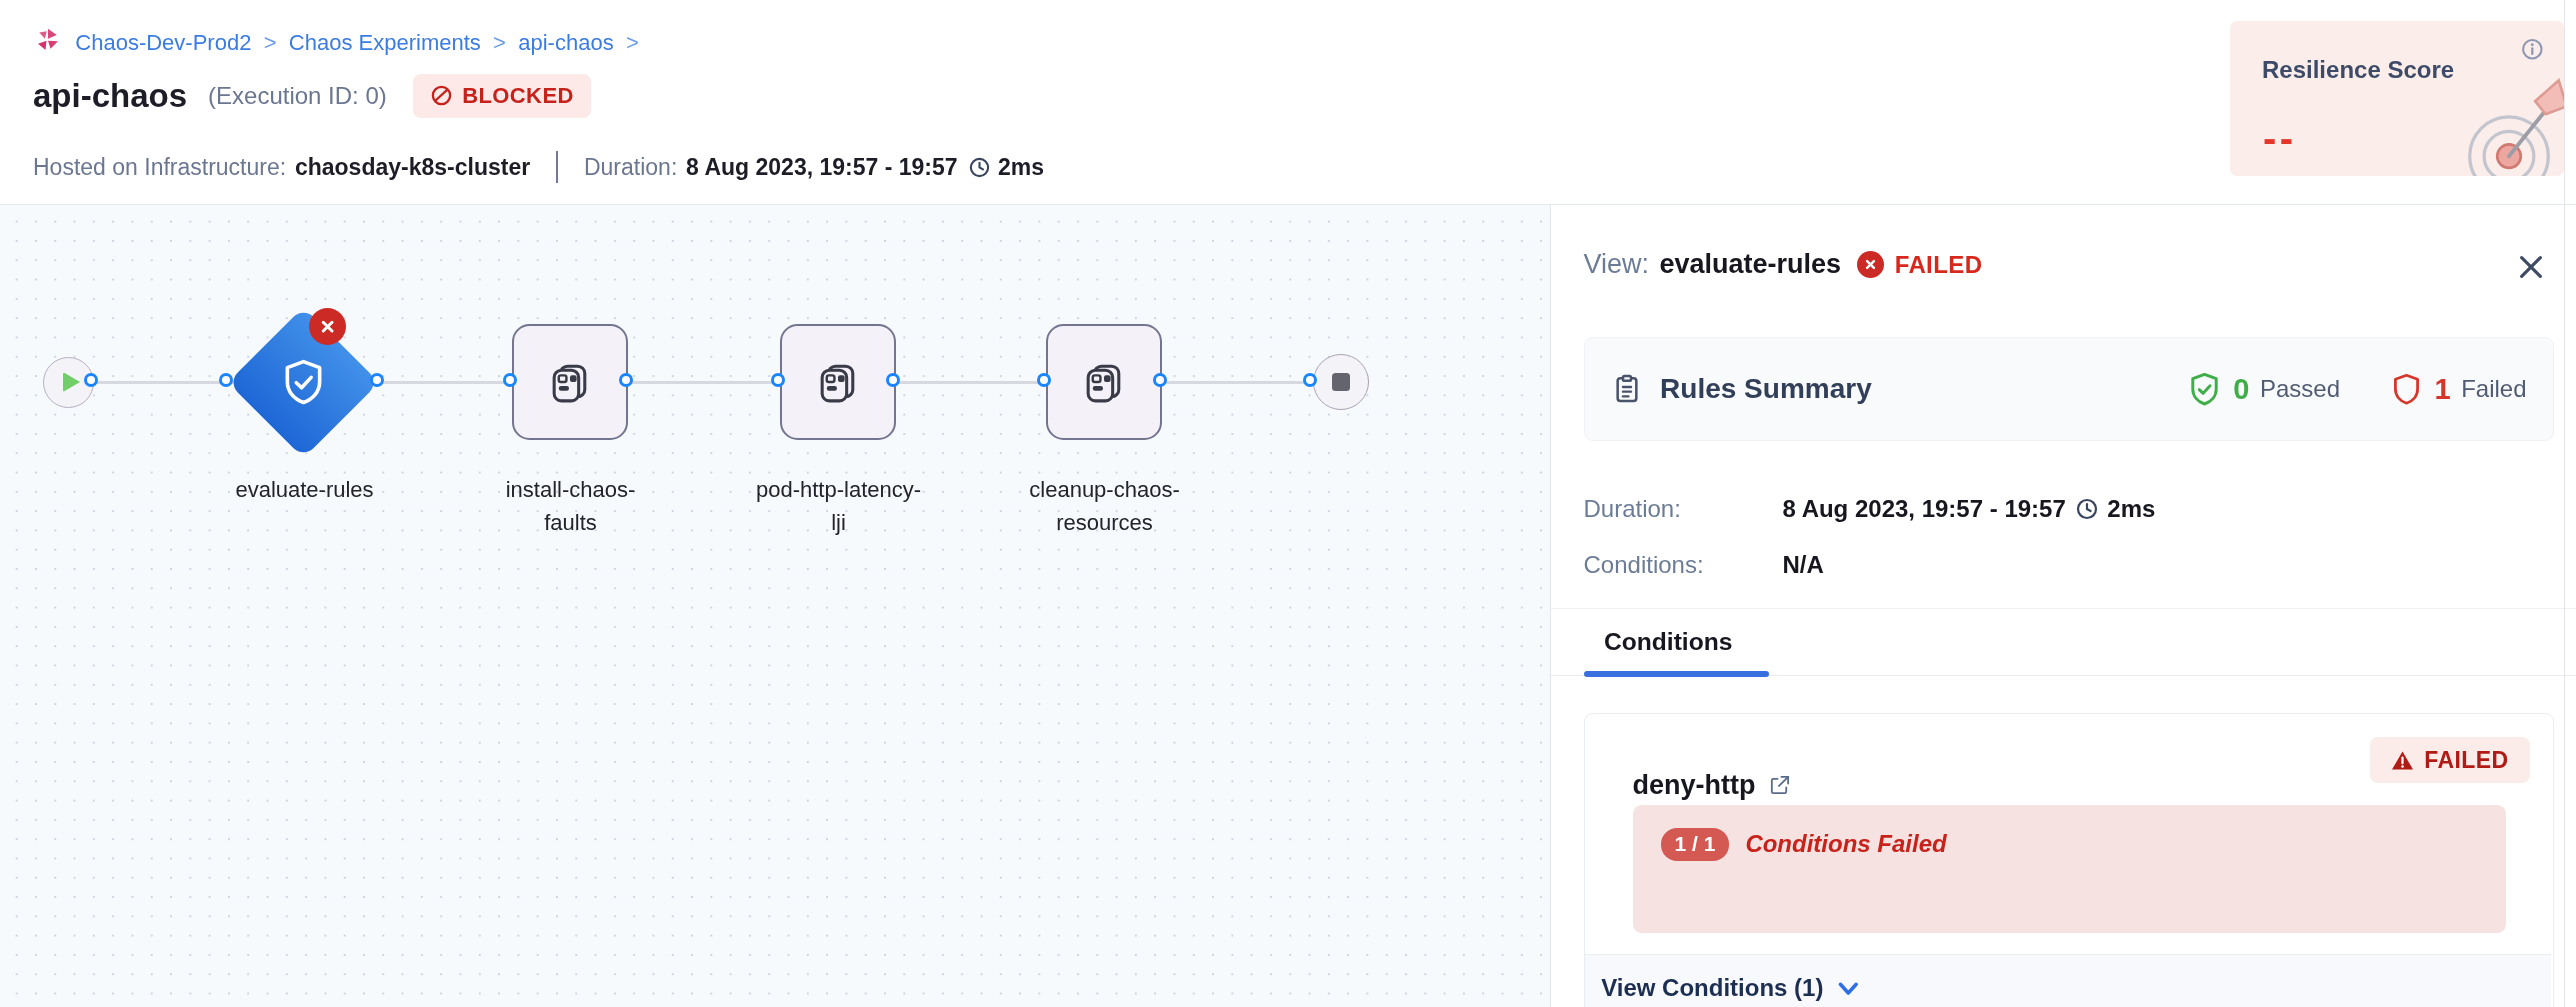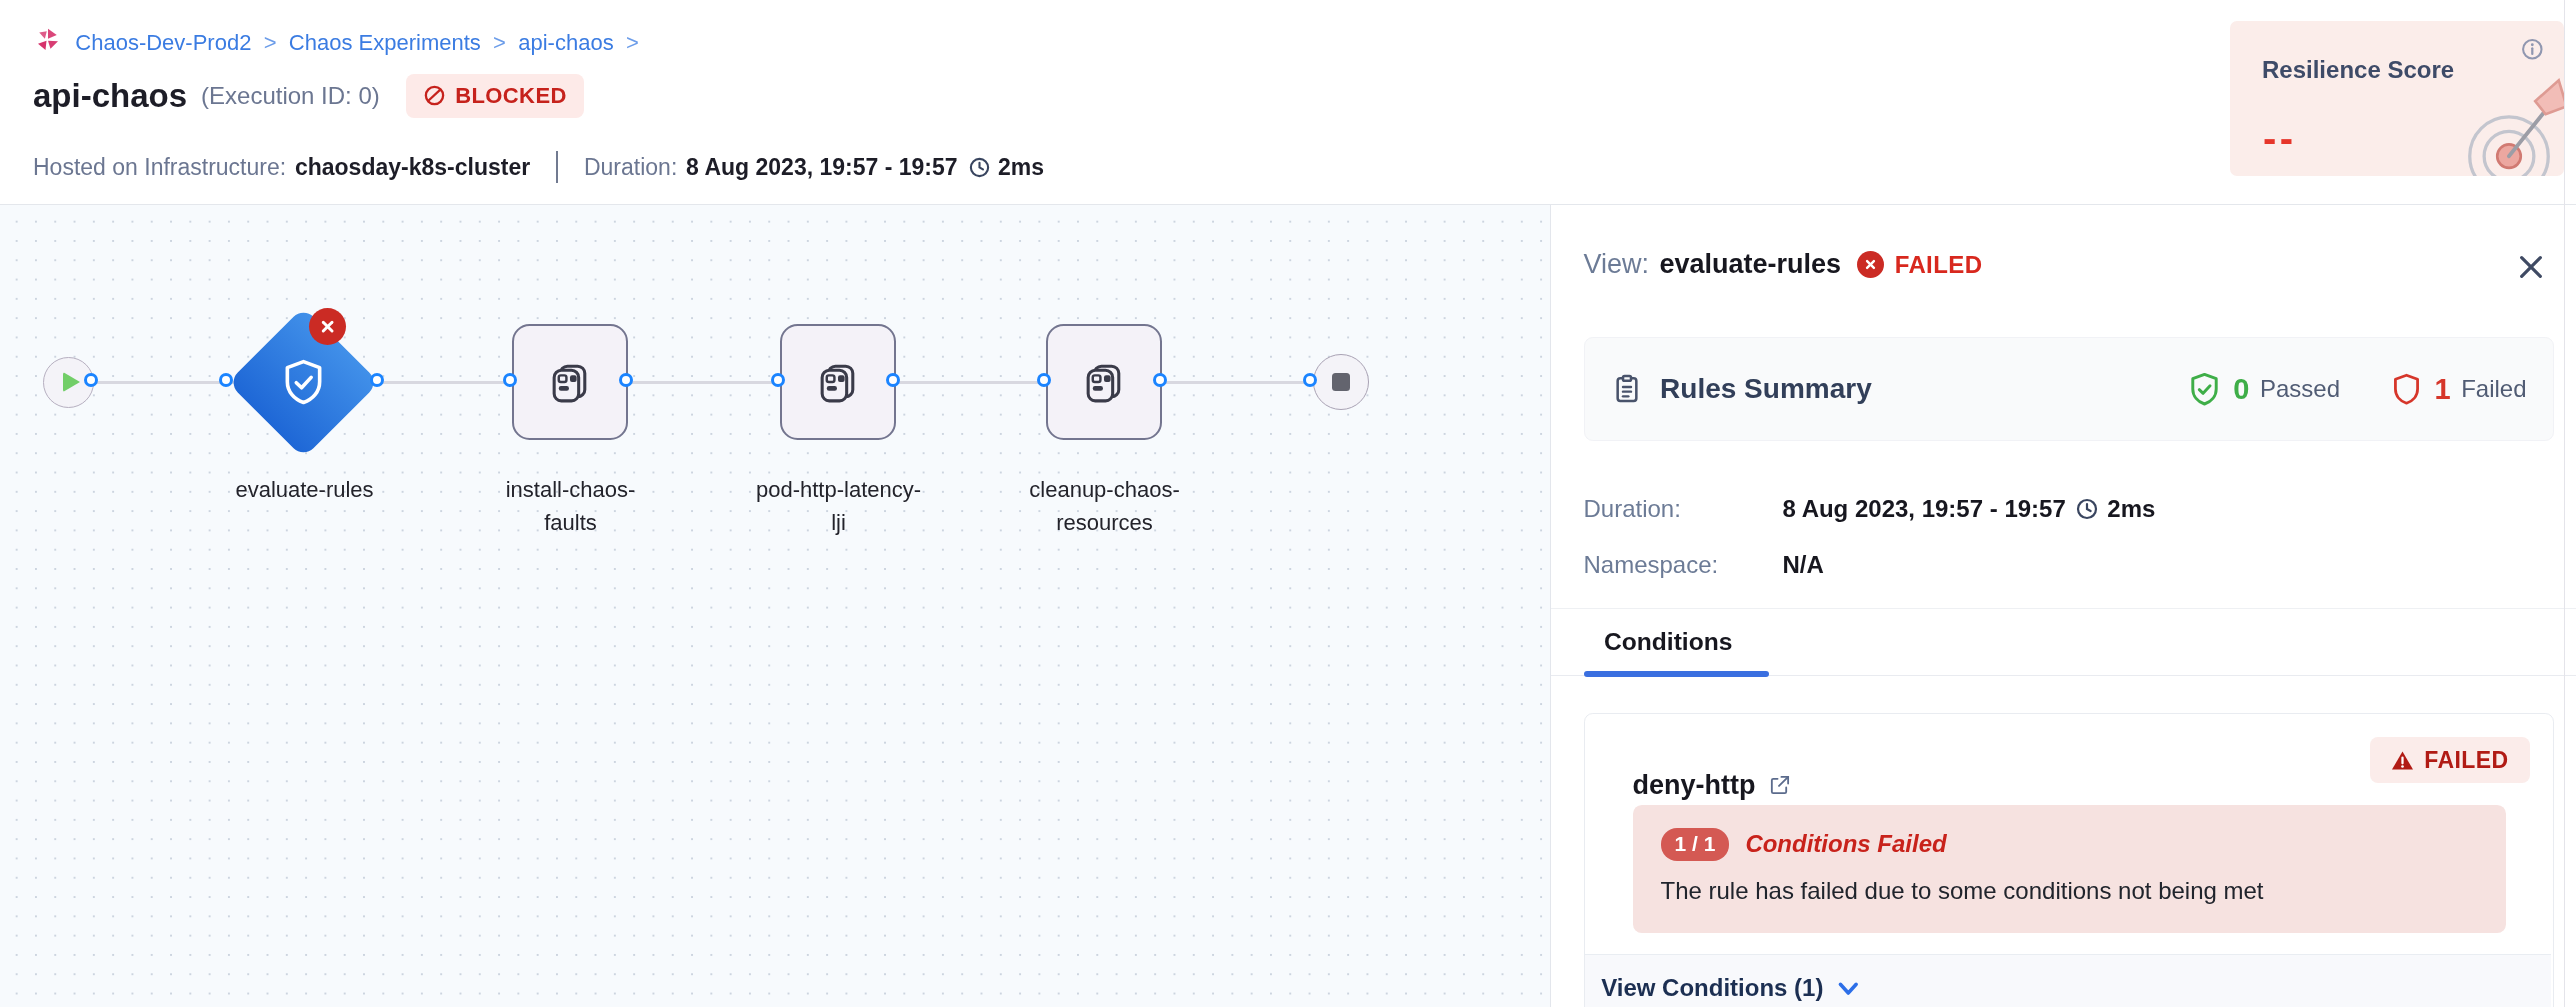--- a/index.html
+++ b/index.html
@@ -7,21 +7,21 @@
   body { font-family:"Liberation Sans", sans-serif; color:#1d1d27; }
   #app { position:relative; width:2576px; height:1008px; overflow:hidden; background:#1d4ed8; }
 
   
   .header { position:absolute; left:0; top:0; width:2576px; height:205px; background:#ffffff; border-bottom:0.9px solid #e4e7ec; }
   .breadcrumb { position:absolute; left:33px; top:24.6px; display:flex; align-items:center; gap:12.3px; font-size:22px; }
   .crumb { color:#3b7ce2; cursor:pointer; }
   .crumb-sep { color:#3b7ce2; opacity:.75; }
   .title-row { position:absolute; left:33px; top:74px; display:flex; align-items:center; }
   .page-title { font-size:33px; font-weight:700; color:#1d1d27; }
-  .exec-id { font-size:24px; color:#6b7691; margin-left:14px; }
+  .exec-id { font-size:24px; color:#6b7691; margin-left:21px; }
   .blocked-badge { display:flex; align-items:center; gap:8.8px; margin-left:26px; background:#fdeae8; border-radius:8px; padding:8.8px 17.6px; }
   .blocked-badge span { font-size:22px; font-weight:700; color:#c6221c; letter-spacing:0.4px; }
   .meta-row { position:absolute; left:33px; top:151px; display:flex; align-items:center; font-size:23px; }
   .meta-label { color:#6b7691; }
   .meta-value { color:#1d1d27; font-weight:700; margin-left:8.8px; }
   .meta-div { width:1.8px; height:32px; background:#717a90; margin:0 26px; }
   .meta-elapsed { display:flex; align-items:center; gap:7px; margin-left:10.5px; font-weight:700; color:#1d1d27; }
 
   .res-card { position:absolute; left:2230px; top:21px; width:334px; height:155px; background:#fbedea; border-radius:7px; overflow:hidden; }
   .res-title { position:absolute; left:32px; top:35px; font-size:24px; font-weight:700; color:#3e4b68; }
@@ -297,21 +297,21 @@
       <span class="kv-value">
         <span>8 Aug 2023, 19:57 - 19:57</span>
         <svg width="24" height="24" viewBox="0 0 24 24">
           <circle cx="12" cy="12" r="9" fill="none" stroke="#39455f" stroke-width="2.2"></circle>
           <path d="M12 7v5l3.6 2" fill="none" stroke="#39455f" stroke-width="2.2" stroke-linecap="round"></path>
         </svg>
         <span>2ms</span>
       </span>
     </div>
     <div class="kv-row" style="top:346px;">
-      <span class="kv-label">Namespace:</span>
+      <span class="kv-label">Conditions:</span>
       <span class="kv-value">
         <span>N/A</span>
       </span>
     </div>
 
     <div class="panel-div"></div>
 
     <span class="tab-label">Conditions</span>
     <div class="tab-hairline"></div>
     <div class="tab-underline"></div>
@@ -331,21 +331,20 @@
           <line x1="12" y1="8" x2="12" y2="14" stroke="#ffffff" stroke-width="2.4" stroke-linecap="round"></line>
           <circle cx="12" cy="17.3" r="1.4" fill="#ffffff"></circle>
         </svg>
         <span>FAILED</span>
       </div>
       <div class="alert-box">
         <div class="alert-row">
           <span class="pill">1 / 1</span>
           <span class="alert-title">Conditions Failed</span>
         </div>
-        <div class="alert-msg">The rule has failed due to some conditions not being met</div>
       </div>
       <div class="rule-footer">
         <div class="view-cond">
           <span>View Conditions (1)</span>
           <svg width="24.6" height="19.3" viewBox="0 0 28 22">
             <polyline points="5,6 14,16 23,6" fill="none" stroke="#2d6fe8" stroke-width="4" stroke-linecap="round" stroke-linejoin="round"></polyline>
           </svg>
         </div>
       </div>
     </div>

